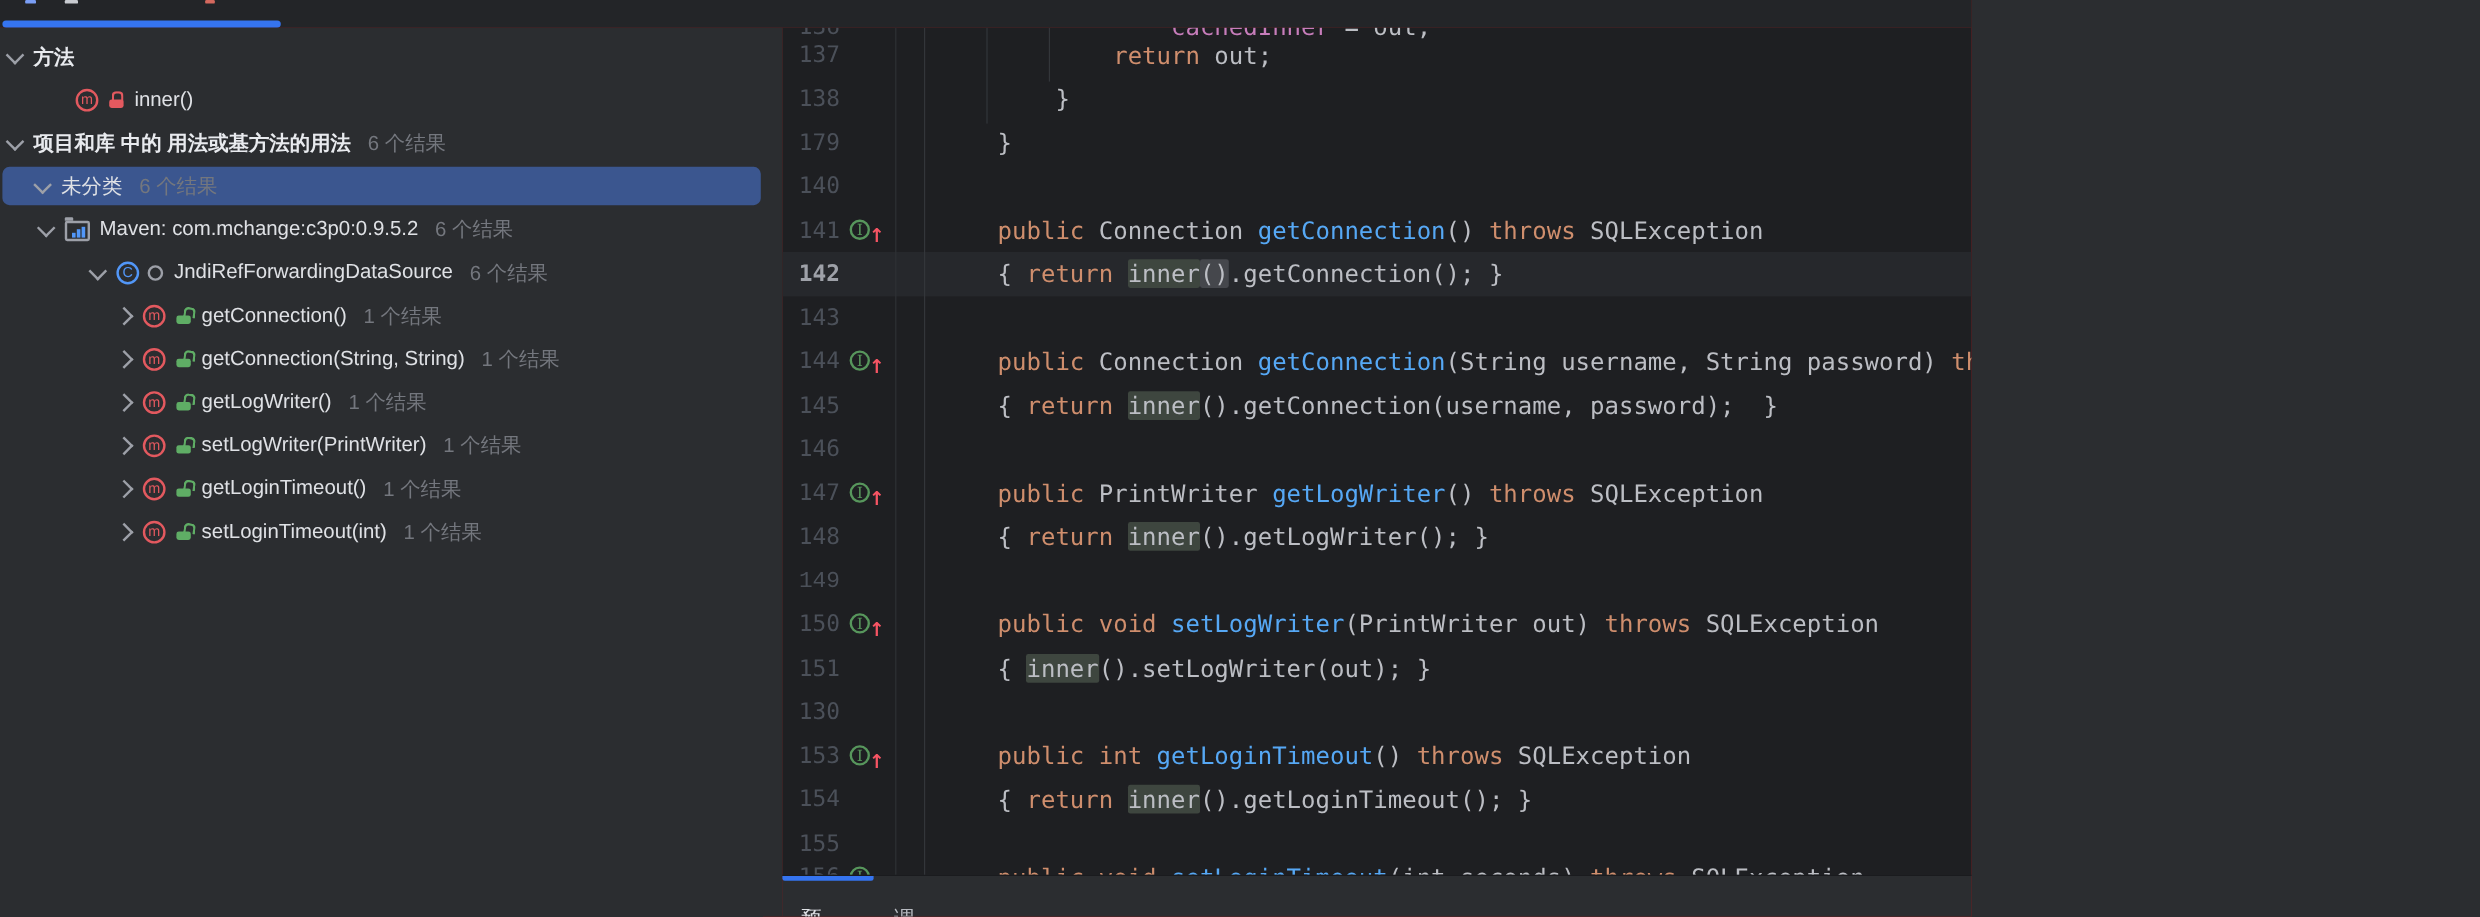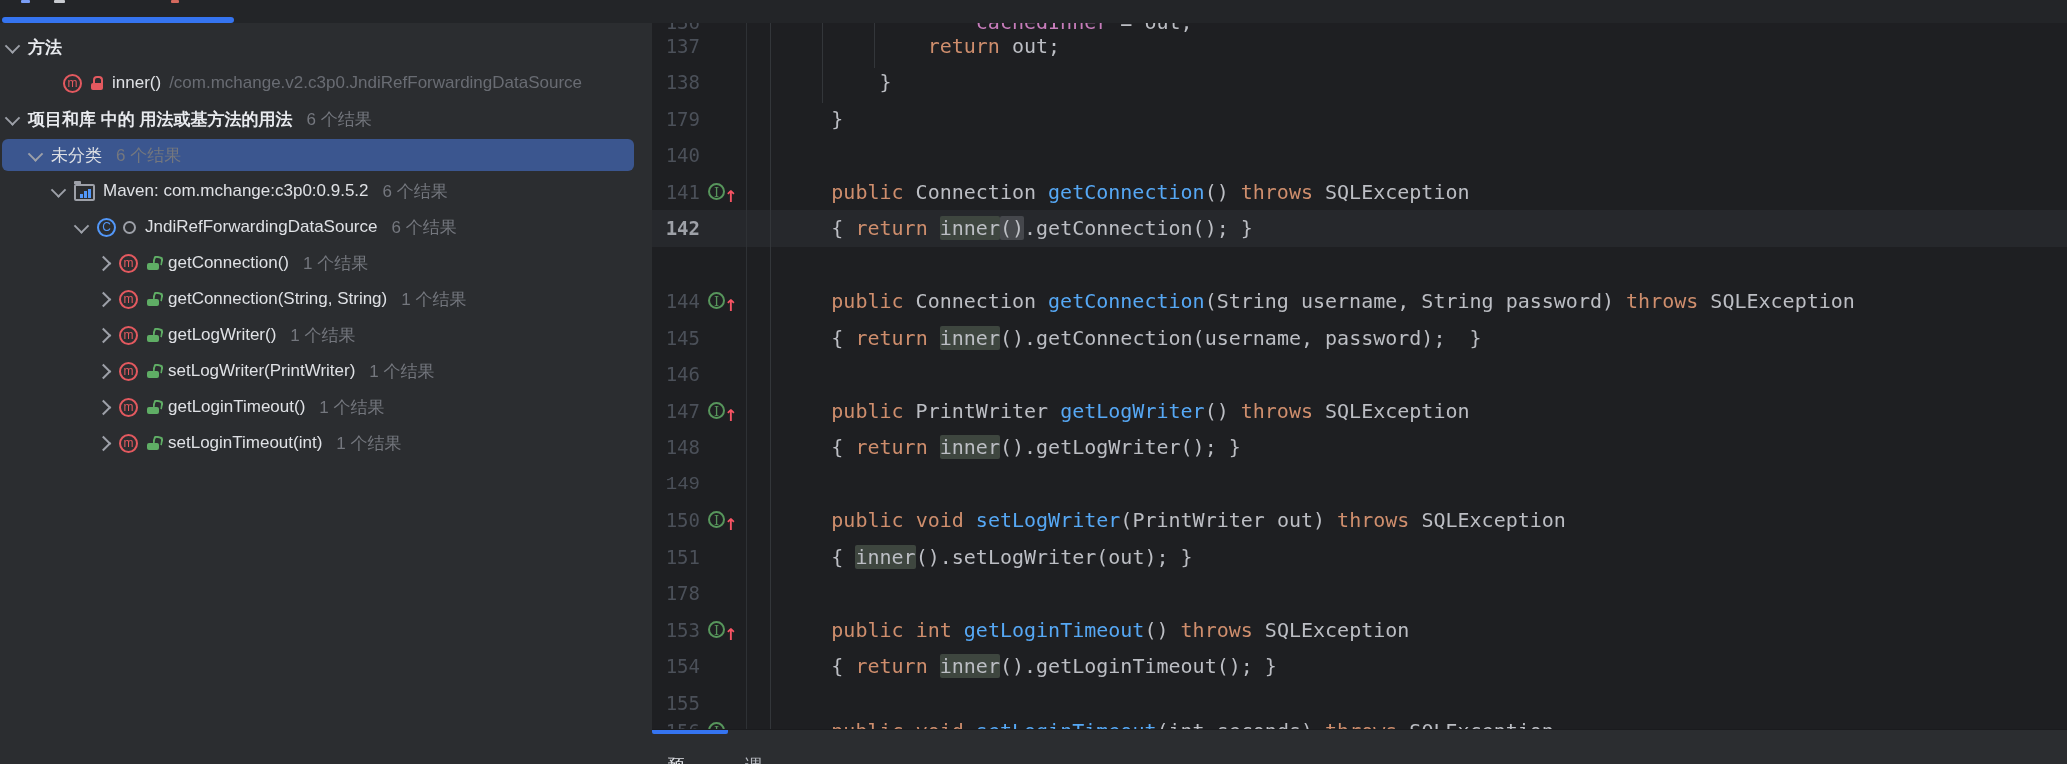--- a/index.html
+++ b/index.html
@@ -1,16 +1,16 @@
 <!DOCTYPE html>
 <html><head>
 <meta charset="utf-8">
 <style>
   html,body{margin:0;padding:0;background:#2b2d30;}
-  #app{position:relative;width:2067px;height:764px;overflow:hidden;
+  #app{position:relative;width:1643px;height:764px;overflow:hidden;
        font-family:"Liberation Sans",sans-serif;color:#dfe1e5;background:#7f1d1d;}
 
   
   .top-strip{position:absolute;left:0;top:0;width:2067px;height:23px;background:#232528;z-index:6;}
   .tab-underline{position:absolute;left:2px;top:17px;width:232px;height:6px;border-radius:3px;background:#3574f0;}
   .sliver{position:absolute;top:0;height:3px;border-radius:1px;}
   .sl1{left:21px;width:9px;background:#7a9ef5;}
   .sl2{left:54px;width:11px;background:#c8cbd0;}
   .sl3{left:171px;width:8px;background:#d4695e;}
 
@@ -90,34 +90,33 @@
           <div class="chev down"></div>
           <div class="tlabel bold">方法</div>
         </div>
         <div class="tree-row" style="padding-left: 63px;">
           <div class="mico">m</div>
           <div class="lock closed">
             <span class="sh"></span>
             <span class="bd"></span>
           </div>
           <div class="tlabel">inner()</div>
-          <div class="tpath">/com.mchange.v2.c3p0.JndiRefForwardingDataSource</div>
         </div>
         <div class="tree-row" style="padding-left: 7px;">
           <div class="chev down"></div>
           <div class="tlabel bold">项目和库 中的 用法或基方法的用法</div>
           <div class="tcount">6 个结果</div>
         </div>
         <div class="tree-row selected" style="padding-left: 30px;">
           <div class="rowbg"></div>
           <div class="chev down"></div>
           <div class="tlabel">未分类</div>
           <div class="tcount">6 个结果</div>
         </div>
-        <div class="tree-row" style="padding-left: 53px;">
+        <div class="tree-row" style="padding-left: 33px;">
           <div class="chev down"></div>
           <div class="libico">
             <span class="b b1"></span>
             <span class="b b2"></span>
             <span class="b b3"></span>
           </div>
           <div class="tlabel">Maven: com.mchange:c3p0:0.9.5.2</div>
           <div class="tcount">6 个结果</div>
         </div>
         <div class="tree-row" style="padding-left: 76px;">
@@ -196,29 +195,30 @@
     <div class="iguide g1"></div>
     <div class="iguide g2"></div>
     <div class="iguide g3"></div>
   <div class="code-row" style="top: -19px;"><div class="ln">136</div><div class="code"><span class="d">                    </span><span class="f">cachedInner</span><span class="d"> = out;</span></div></div>
       <div class="code-row" style="top: 4.5px;"><div class="ln">137</div><div class="code"><span class="d">                </span><span class="k">return</span><span class="d"> out;</span></div></div>
       <div class="code-row" style="top: 41px;"><div class="ln">138</div><div class="code"><span class="d">            }</span></div></div>
       <div class="code-row" style="top: 77.5px;"><div class="ln">179</div><div class="code"><span class="d">        }</span></div></div>
       <div class="code-row" style="top: 114px;"><div class="ln">140</div><div class="code"></div></div>
       <div class="code-row" style="top: 150.5px;"><div class="ln">141</div><div class="gmark"><span class="oc">I</span><span class="oa">↑</span></div><div class="code"><span class="d">        </span><span class="k">public</span><span class="d"> Connection </span><span class="m">getConnection</span><span class="d">() </span><span class="k">throws</span><span class="d"> SQLException</span></div></div>
       <div class="code-row" style="top: 187px;"><div class="ln cur">142</div><div class="code"><span class="d">        { </span><span class="k">return</span><span class="d"> </span><span class="hA">inner</span><span class="hB">()</span><span class="d">.getConnection(); }</span></div></div>
+      <div class="code-row" style="top: 223.5px;"><div class="ln">143</div><div class="code"></div></div>
       <div class="code-row" style="top: 260px;"><div class="ln">144</div><div class="gmark"><span class="oc">I</span><span class="oa">↑</span></div><div class="code"><span class="d">        </span><span class="k">public</span><span class="d"> Connection </span><span class="m">getConnection</span><span class="d">(String username, String password) </span><span class="k">throws</span><span class="d"> SQLException</span></div></div>
       <div class="code-row" style="top: 296.5px;"><div class="ln">145</div><div class="code"><span class="d">        { </span><span class="k">return</span><span class="d"> </span><span class="hA">inner</span><span class="d">().getConnection(username, password);  }</span></div></div>
       <div class="code-row" style="top: 333px;"><div class="ln">146</div><div class="code"></div></div>
       <div class="code-row" style="top: 369.5px;"><div class="ln">147</div><div class="gmark"><span class="oc">I</span><span class="oa">↑</span></div><div class="code"><span class="d">        </span><span class="k">public</span><span class="d"> PrintWriter </span><span class="m">getLogWriter</span><span class="d">() </span><span class="k">throws</span><span class="d"> SQLException</span></div></div>
       <div class="code-row" style="top: 406px; padding-left: 40px;"><div class="ln">148</div><div class="code"><span class="d">        { </span><span class="k">return</span><span class="d"> </span><span class="hA">inner</span><span class="d">().getLogWriter(); }</span></div></div>
       <div class="code-row" style="top: 442.5px; font-family: Liberation Mono, monospace;"><div class="ln">149</div><div class="code"></div></div>
       <div class="code-row" style="top: 479px;"><div class="ln">150</div><div class="gmark"><span class="oc">I</span><span class="oa">↑</span></div><div class="code"><span class="d">        </span><span class="k">public</span><span class="d"> </span><span class="k">void</span><span class="d"> </span><span class="m">setLogWriter</span><span class="d">(PrintWriter out) </span><span class="k">throws</span><span class="d"> SQLException</span></div></div>
       <div class="code-row" style="top: 515.5px;"><div class="ln">151</div><div class="code"><span class="d">        { </span><span class="hA">inner</span><span class="d">().setLogWriter(out); }</span></div></div>
-      <div class="code-row" style="top: 552px;"><div class="ln">178</div><div class="code"></div></div>
+      <div class="code-row" style="top: 552px;"><div class="ln">130</div><div class="code"></div></div>
       <div class="code-row" style="top: 588.5px;"><div class="ln">153</div><div class="gmark"><span class="oc">I</span><span class="oa">↑</span></div><div class="code"><span class="d">        </span><span class="k">public</span><span class="d"> </span><span class="k">int</span><span class="d"> </span><span class="m">getLoginTimeout</span><span class="d">() </span><span class="k">throws</span><span class="d"> SQLException</span></div></div>
       <div class="code-row" style="top: 625px;"><div class="ln">154</div><div class="code"><span class="d">        { </span><span class="k">return</span><span class="d"> </span><span class="hA">inner</span><span class="d">().getLoginTimeout(); }</span></div></div>
       <div class="code-row" style="top: 661.5px;"><div class="ln">155</div><div class="code"></div></div>
       <div class="code-row" style="top: 690px;"><div class="ln">156</div><div class="gmark"><span class="oc">I</span><span class="oa">↑</span></div><div class="code"><span class="d">        </span><span class="k">public</span><span class="d"> </span><span class="k">void</span><span class="d"> </span><span class="m">setLoginTimeout</span><span class="d">(int seconds) </span><span class="k">throws</span><span class="d"> SQLException</span></div></div>
     </div>
 
   <div class="bottom-bar">
     <div class="btab">
       <div class="ind"></div>
       <div class="btab-label t1">预览</div>

